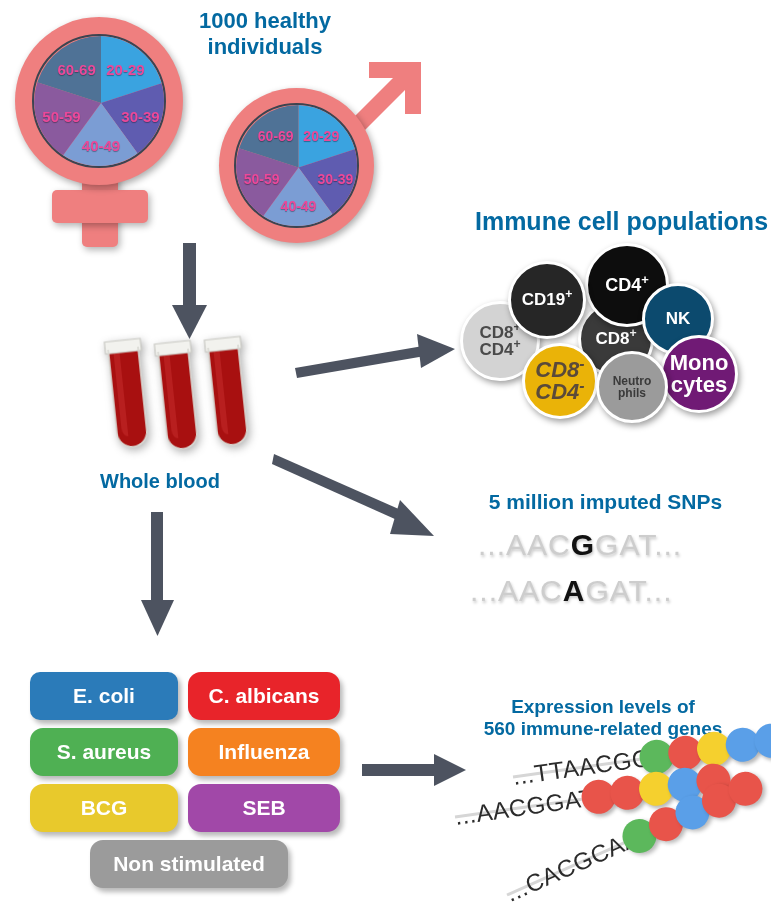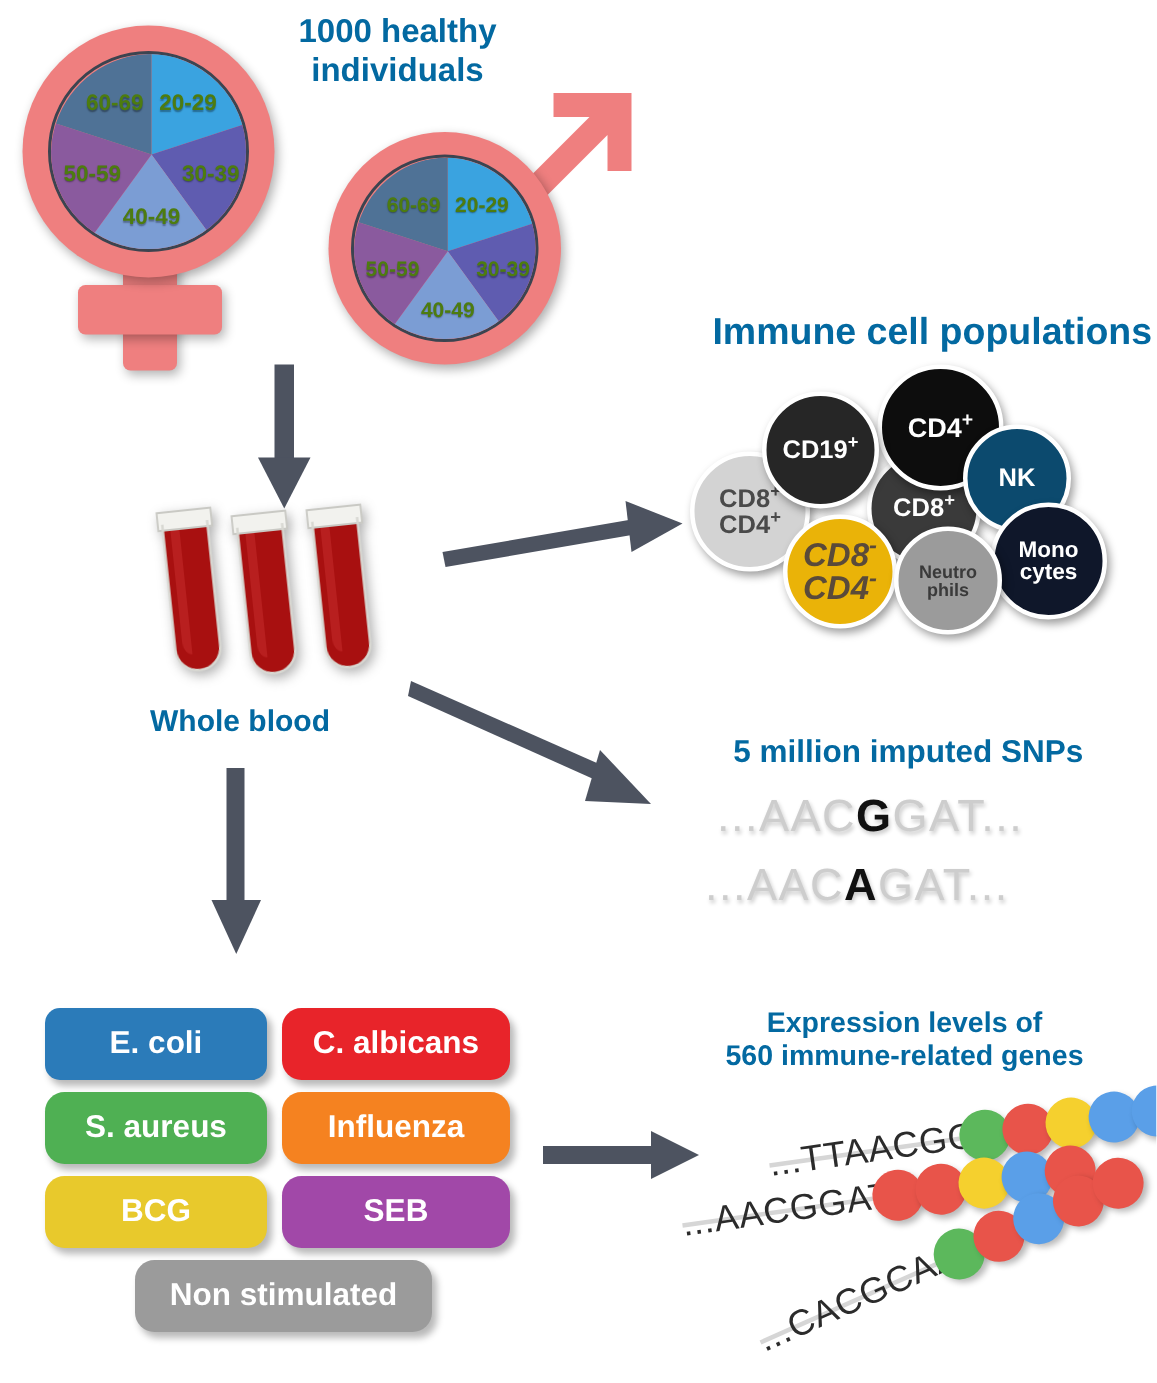--- a/index.html
+++ b/index.html
@@ -23,41 +23,41 @@
   .heading {
     font-weight: bold;
     color: #0369a1;
     text-align: center;
     line-height: 1.18;
     white-space: pre-line;
   }
   #title-individuals { left: 160px; top: 8px; width: 210px; font-size: 22px; }
   #title-immune      { left: 456px; top: 207px; width: 331px; font-size: 25px; }
   #title-snps        { left: 440px; top: 490px; width: 331px; font-size: 21px; }
-  #title-expression  { left: 435px; top: 672px; width: 336px; font-size: 19px; }
+  #title-expression  { left: 435px; top: 696px; width: 336px; font-size: 19px; }
   #label-whole-blood { left: 60px;  top: 470px; width: 200px; font-size: 20px; }
 
   
   .gender { position: absolute; }
   .ring {
     position: absolute;
     border-radius: 50%;
     background: #ef7f7f;
     box-shadow: 2px 3px 7px rgba(0,0,0,0.33);
   }
   .pie {
     position: absolute;
     border-radius: 50%;
     overflow: hidden;
     border: 2px solid #3c4450;
     box-sizing: border-box;
   }
   .slice-label {
     position: absolute;
-    color: #4d7c0f;
+    color: #ec4899;
     font-weight: bold;
     white-space: nowrap;
     transform: translate(-50%, -50%);
     text-shadow: 0 1px 1px rgba(0,0,0,0.35);
   }
   .fem-stem {
     position: absolute;
     background: #ef7f7f;
     border-radius: 5px;
     box-shadow: 2px 3px 7px rgba(0,0,0,0.30);
@@ -248,21 +248,21 @@
   <div class="abs heading" id="title-immune">Immune cell populations</div>
 
   <div class="abs" id="immune-cells" style="left:460px; top:243px; width:311px; height:175px;">
       <div class="cell" style="left: 48px; top: 18px; width: 78px; height: 78px; background: rgb(38, 38, 38); color: rgb(255, 255, 255); font-size: 17px; z-index: 5;"><span>CD19<sup>+</sup></span></div>
       <div class="cell" style="left: 125px; top: 0px; width: 84px; height: 84px; background: rgb(13, 13, 13); color: rgb(255, 255, 255); font-size: 18px; z-index: 3;"><span>CD4<sup>+</sup></span></div>
       <div class="cell" style="left: 0px; top: 58px; width: 80px; height: 80px; background: rgb(211, 211, 211); color: rgb(74, 74, 74); font-size: 17px; z-index: 4;"><span>CD8<sup>+</sup><br>CD4<sup>+</sup></span></div>
       <div class="cell" style="left: 118px; top: 58px; width: 76px; height: 76px; background: rgb(58, 58, 58); color: rgb(255, 255, 255); font-size: 17px; z-index: 2;"><span>CD8<sup>+</sup></span></div>
       <div class="cell" style="left: 182px; top: 40px; width: 72px; height: 72px; background: #0c4a6e; color: rgb(255, 255, 255); font-size: 17px; z-index: 6;"><span>NK</span></div>
       <div class="cell" style="left: 62px; top: 100px; width: 76px; height: 76px; background: #eab308; color: rgb(90, 74, 58); font-size: 22px; z-index: 7; font-style: italic;"><span>CD8<sup>-</sup><br>CD4<sup>-</sup></span></div>
       <div class="cell" style="left: 136px; top: 108px; width: 72px; height: 72px; background: rgb(155, 155, 155); color: rgb(58, 58, 58); font-size: 12px; z-index: 8;"><span>Neutro<br>phils</span></div>
-      <div class="cell" style="left: 200px; top: 92px; width: 78px; height: 78px; background: #0f172a; color: rgb(255, 255, 255); font-size: 15px; z-index: 6;"><span>Mono<br>cytes</span></div>
+      <div class="cell" style="left: 200px; top: 92px; width: 78px; height: 78px; background: #701a75; color: rgb(255, 255, 255); font-size: 22px; z-index: 6;"><span>Mono<br>cytes</span></div>
     </div>
 
   <div class="abs heading" id="title-snps">5 million imputed SNPs</div>
 
   <div class="abs" id="snp-block" style="left:470px; top:528px; width:290px; height:90px;">
       <div class="snp-row" style="left: 8px; top: 0px;"><span class="faint">...AAC</span><span class="variant">G</span><span class="faint">GAT...</span></div>
       <div class="snp-row" style="left: 0px; top: 46px;"><span class="faint">...AAC</span><span class="variant">A</span><span class="faint">GAT...</span></div>
     </div>
 
   <div class="abs" id="stimuli-block" style="left:30px; top:672px; width:310px; height:230px;">

